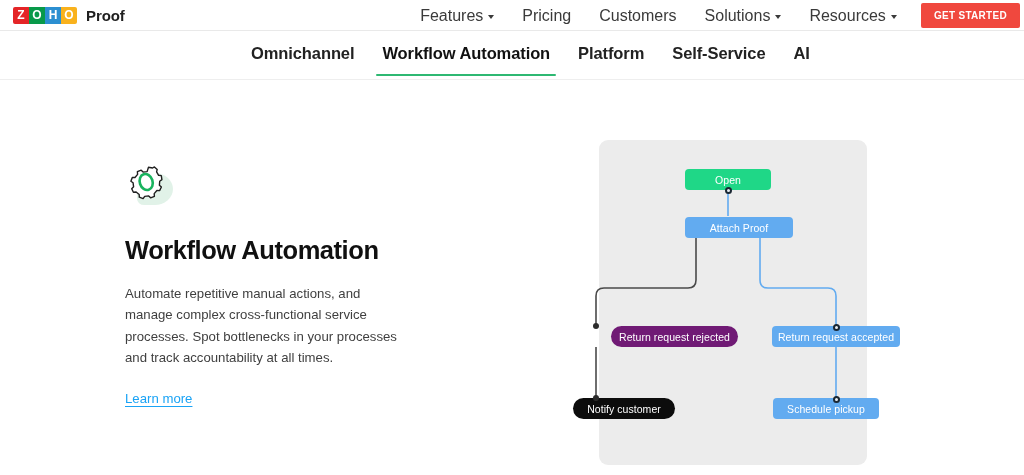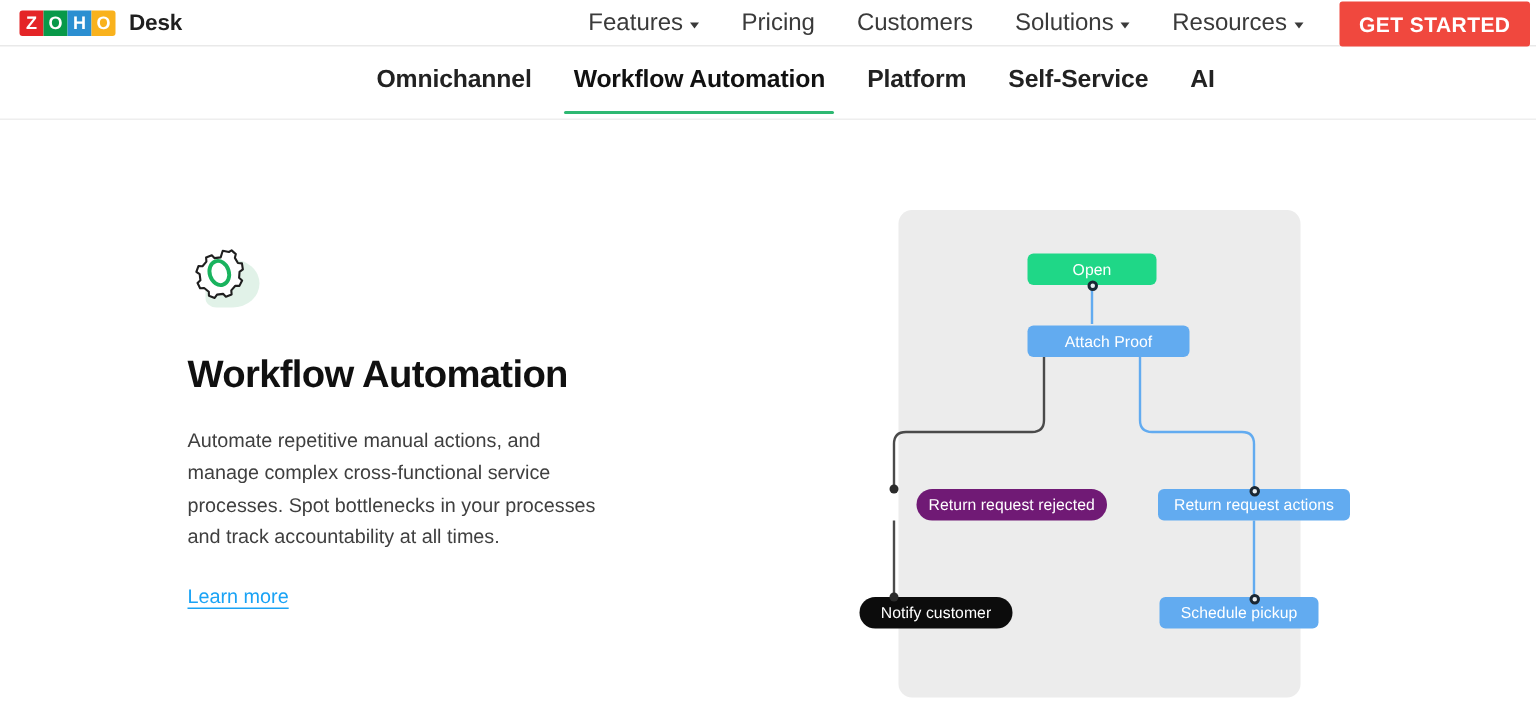--- a/index.html
+++ b/index.html
@@ -84,21 +84,21 @@
     border-left: 3.5px solid transparent;
     border-right: 3.5px solid transparent;
     border-top: 4px solid #3a3a3a;
     margin-top: 2px;
   }
   .cta-btn {
     margin-left: 10px;
     margin-right: 4px;
     background: #f0483e;
     color: #fff;
-    font-size: 14px;
+    font-size: 10px;
     font-weight: 700;
     letter-spacing: 0.3px;
     padding: 7px 13px;
     border: none;
     border-radius: 2px;
     cursor: pointer;
     white-space: nowrap;
     font-family: "Liberation Sans", sans-serif;
   }
 
@@ -253,21 +253,21 @@
 
 <div class="topbar">
 
   <div class="brand">
     <div class="zoho-logo">
       <span class="zoho-tile zt-z">Z</span>
       <span class="zoho-tile zt-o1">O</span>
       <span class="zoho-tile zt-h">H</span>
       <span class="zoho-tile zt-o2">O</span>
     </div>
-    <span class="brand-name">Desk</span>
+    <span class="brand-name">Proof</span>
   </div>
 
   <nav class="topnav">
     <div class="topnav-item">
       <span>Features</span>
       <i class="caret"></i>
     </div>
     <div class="topnav-item">
       <span>Pricing</span>
     </div>
@@ -334,20 +334,20 @@
     <div class="dot" style="left:184.5px; top:53.5px;"></div>
 
     <div class="node node-blue" style="left:145px; top:84px; width:108px; height:21px;">Attach Proof</div>
 
     <div class="node node-dark" style="left:31px; top:193px; width:127px; height:21px;">Return request rejected</div>
     <div class="dot-dark" style="left:53px; top:190px;"></div>
 
     <div class="node node-dark2" style="left:33px; top:265px; width:102px; height:21px;">Notify customer</div>
     <div class="dot-dark" style="left:53px; top:262px;"></div>
 
-    <div class="node node-blue" style="left:232px; top:193px; width:128px; height:21px;">Return request actions</div>
+    <div class="node node-blue" style="left:232px; top:193px; width:128px; height:21px;">Return request accepted</div>
     <div class="dot" style="left:292.5px; top:190.5px;"></div>
 
     <div class="node node-blue" style="left:233px; top:265px; width:106px; height:21px;">Schedule pickup</div>
     <div class="dot" style="left:292.5px; top:262.5px;"></div>
 
   </div>
 </div>
 
 </body></html>

